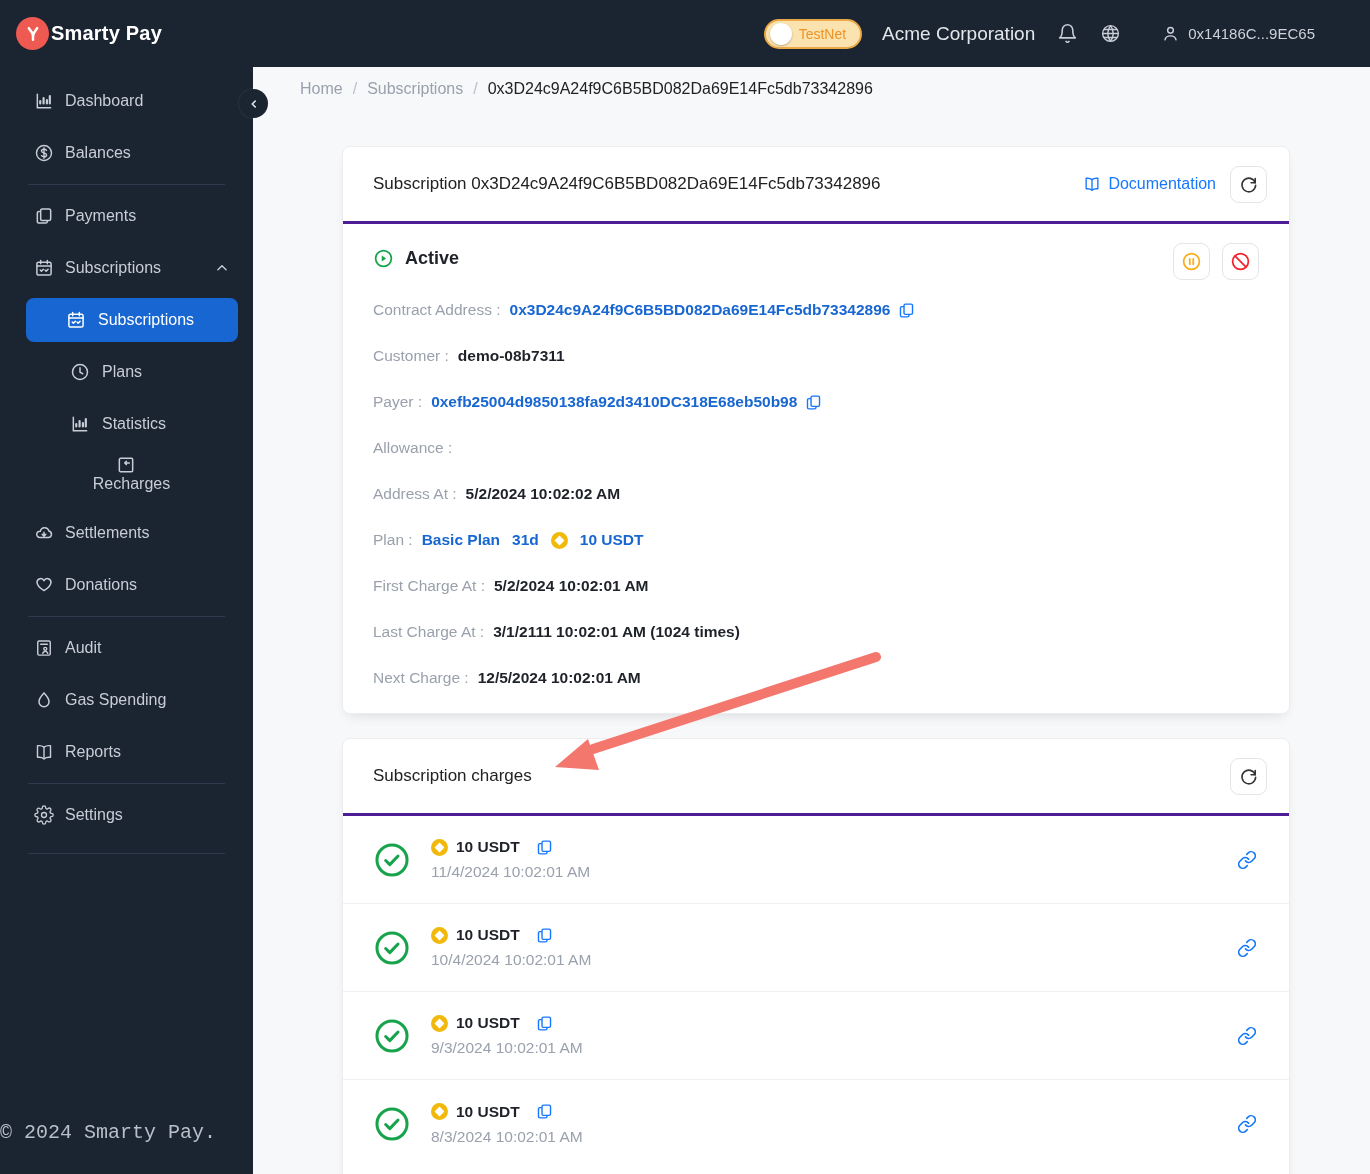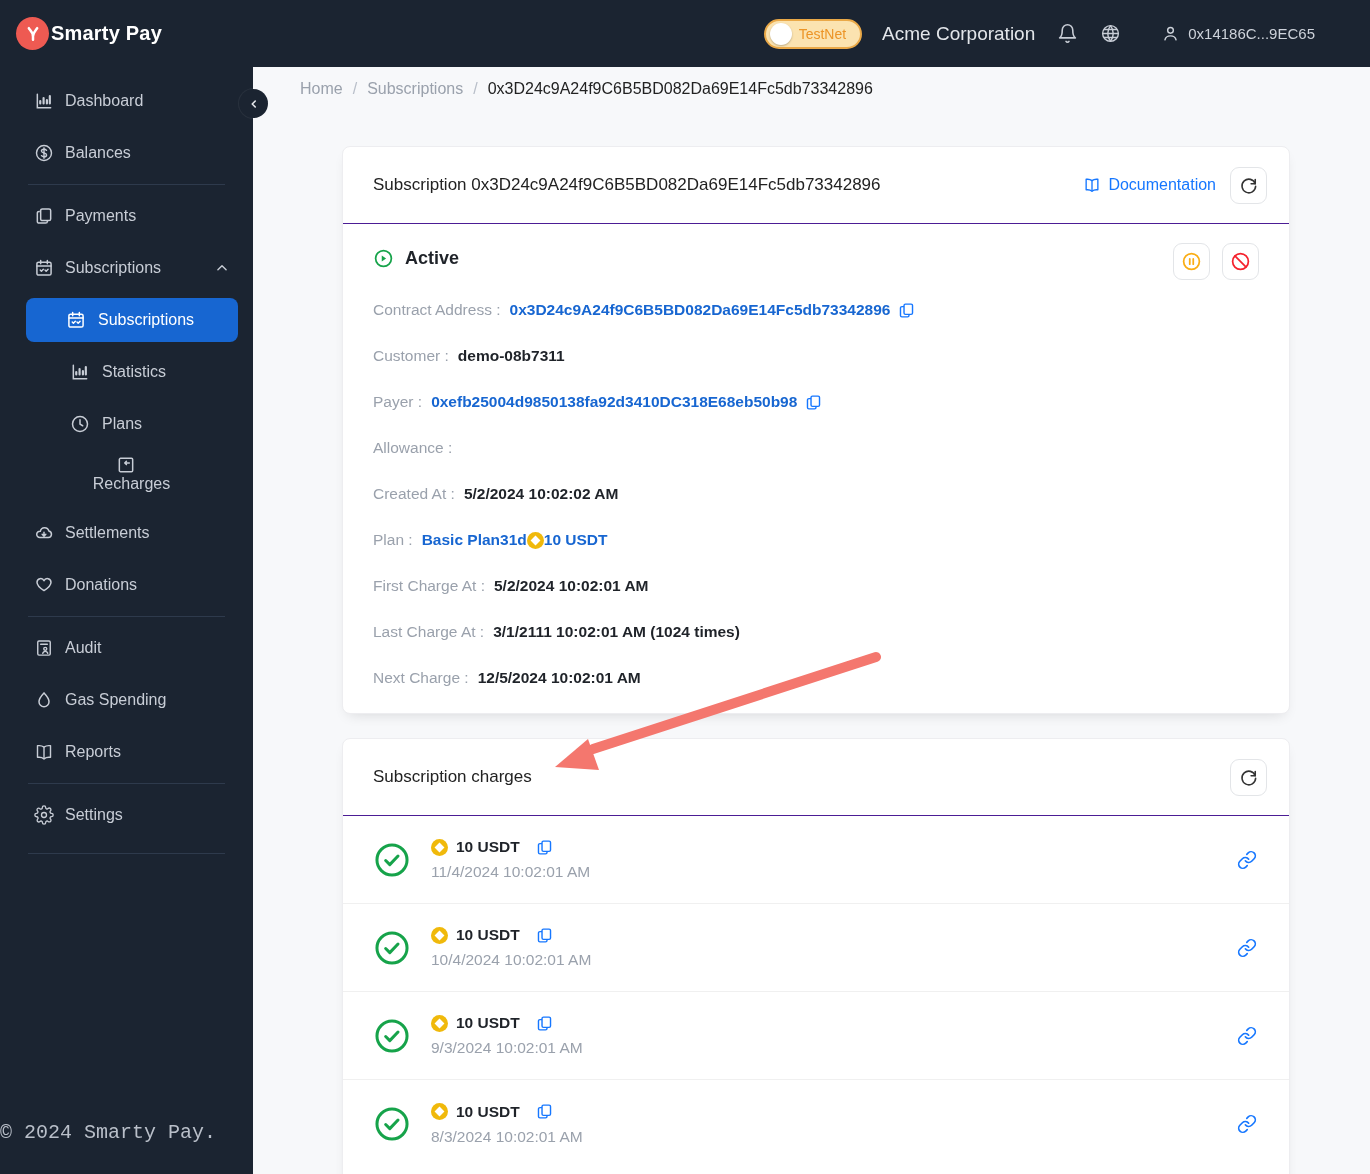--- a/index.html
+++ b/index.html
@@ -41,39 +41,39 @@
   .content { position:absolute; left:253px; top:67px; width:1238px; height:1107px; background:#f7f8fa; overflow:hidden; z-index:2; }
   .breadcrumb { position:absolute; left:47px; top:13px; display:flex; align-items:center; gap:10px; font-size:16px; }
   .crumb { color:#9aa1ac; cursor:pointer; }
   .crumb-sep { color:#b9bfc9; }
   .crumb-current { color:#222; }
 
   .card { position:absolute; left:89px; width:948px; background:#fff; border:1px solid #ededf0; border-radius:8px;
           box-shadow:0 6px 14px -6px rgba(0,0,0,.14); }
   .card-1 { top:79px; height:568px; }
   .card-2 { top:671px; height:480px; }
-  .card-header { height:77px; display:flex; align-items:center; padding:0 22px 0 30px; border-bottom:1px solid #4c1d95; }
+  .card-header { height:77px; display:flex; align-items:center; padding:0 22px 0 30px; border-bottom:3px solid #4c1d95; }
   .card-title { font-size:17px; color:#222; }
   .card-header-right { margin-left:auto; display:flex; align-items:center; gap:14px; }
   .doc-link { display:flex; align-items:center; gap:7px; color:#1677ff; font-size:16px; cursor:pointer; }
   .square-btn { width:37px; height:37px; background:#fff; border:1px solid #e3e5e8; border-radius:9px;
                 display:flex; align-items:center; justify-content:center; cursor:pointer; }
 
   .card1-body { position:relative; padding:24px 30px 0 30px; }
   .status-line { display:flex; align-items:center; gap:11px; margin-bottom:31px; }
   .status-text { font-size:18px; font-weight:700; color:#1f2329; }
   .status-actions { position:absolute; top:19px; right:30px; display:flex; gap:12px; }
 
   .detail-row { display:flex; align-items:center; height:20px; margin-bottom:26px; font-size:15.5px; }
   .d-label { color:#9aa1ac; }
   .d-label::after { content:"\00a0:"; margin-right:9px; }
   .d-value { color:#1f2329; font-weight:700; }
   .d-link { color:#1766d1; font-weight:700; cursor:pointer; }
   .copy-ic { display:flex; margin-left:8px; color:#1677ff; cursor:pointer; }
-  .plan-parts { display:flex; align-items:center; gap:0; }
+  .plan-parts { display:flex; align-items:center; gap:12px; }
   .coin { width:17px; height:17px; border-radius:50%; background:#f0b90b; display:inline-flex; align-items:center; justify-content:center; flex:0 0 auto; }
   .coin .diamond { width:7px; height:7px; background:#fff; transform:rotate(45deg); }
 
   .charge-row { display:flex; align-items:center; height:88px; padding:0 32px 0 30px; border-bottom:1px solid #f0f0f0; }
   .charge-row:last-child { border-bottom:0; }
   .check-badge { color:#16a34a; display:flex; margin-right:20px; flex:0 0 auto; }
   .charge-main { display:flex; flex-direction:column; gap:7px; }
   .charge-amount-line { display:flex; align-items:center; gap:8px; }
   .charge-amount { font-size:15.5px; font-weight:700; color:#1f2329; }
   .charge-date { font-size:15.5px; color:#9aa1ac; }
@@ -177,34 +177,34 @@
           <rect x="3.5" y="5" width="17" height="15.5" rx="2"></rect>
           <path d="M8 3v4M16 3v4M3.5 9.5h17"></path>
           <path d="M7.5 14.5l1.4 1.4 2.3-2.4M13.2 14.5l1.4 1.4 2.3-2.4"></path>
         </svg>
       </span>
     <span>Subscriptions</span>
   </div>
   <div class="nav-sub">
     <span class="ic">
         <svg width="20" height="20" viewBox="0 0 24 24" fill="none" stroke="currentColor" stroke-width="1.8" stroke-linecap="round">
+          <circle cx="12" cy="12" r="9"></circle>
+          <path d="M12 7v5.2l3.2 1.9"></path>
+        </svg>
+      </span>
+    <span>Plans</span>
+  </div>
+  <div class="nav-sub">
+    <span class="ic">
+        <svg width="20" height="20" viewBox="0 0 24 24" fill="none" stroke="currentColor" stroke-width="1.8" stroke-linecap="round">
           <path d="M4 4v16h16"></path>
           <path d="M7.5 15v-3M11.5 15V8.5M15.5 15V11M19 15V6" stroke-width="2.6"></path>
         </svg>
       </span>
     <span>Statistics</span>
-  </div>
-  <div class="nav-sub">
-    <span class="ic">
-        <svg width="20" height="20" viewBox="0 0 24 24" fill="none" stroke="currentColor" stroke-width="1.8" stroke-linecap="round">
-          <circle cx="12" cy="12" r="9"></circle>
-          <path d="M12 7v5.2l3.2 1.9"></path>
-        </svg>
-      </span>
-    <span>Plans</span>
   </div>
   <div class="nav-item" style="margin-top:5px;flex-direction:column;">
     <span class="ic">
         <svg width="20" height="20" viewBox="0 0 24 24" fill="none" stroke="currentColor" stroke-width="1.8" stroke-linecap="round" stroke-linejoin="round">
           <rect x="4" y="4" width="16" height="16" rx="1.5"></rect>
           <path d="M16 9.5h-5.5M12.5 7.5l-2 2 2 2"></path>
         </svg>
       </span>
     <span>Recharges</span>
   </div>
@@ -359,21 +359,21 @@
             <svg width="17" height="17" viewBox="0 0 24 24" fill="none" stroke="currentColor" stroke-width="2" stroke-linejoin="round">
               <rect x="8.5" y="3" width="12" height="14.5" rx="2"></rect>
               <path d="M15.5 17.5v1.5a2 2 0 0 1-2 2h-8a2 2 0 0 1-2-2V8.5a2 2 0 0 1 2-2h3"></path>
             </svg>
           </span>
       </div>
       <div class="detail-row">
         <span class="d-label">Allowance</span>
       </div>
       <div class="detail-row">
-        <span class="d-label">Created At</span>
+        <span class="d-label">Address At</span>
         <span class="d-value">5/2/2024 10:02:02 AM</span>
       </div>
       <div class="detail-row">
         <span class="d-label">Plan</span>
         <span class="plan-parts">
           <span class="d-link">Basic Plan</span>
           <span class="d-link">31d</span>
           <span class="coin">
               <span class="diamond"></span>
             </span>

